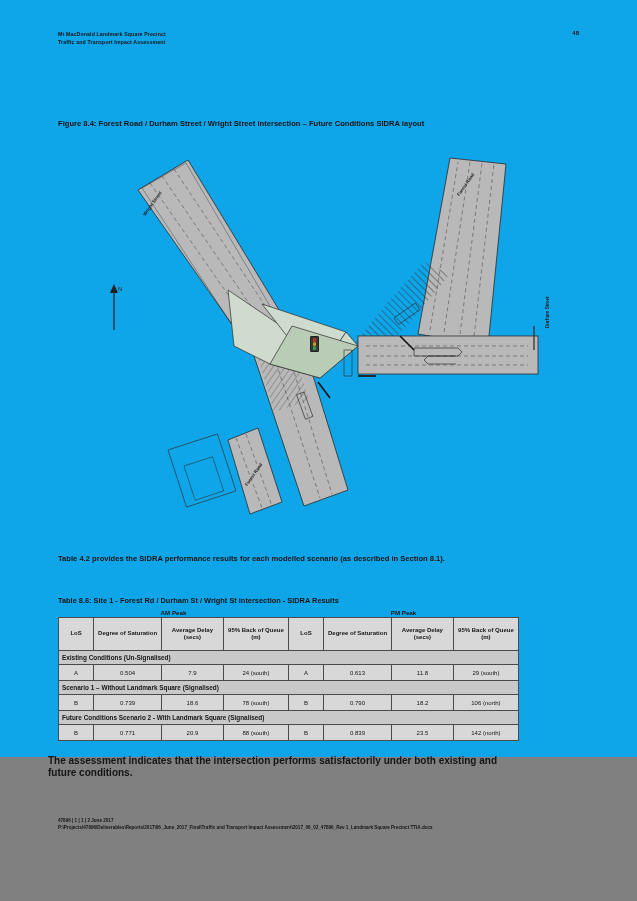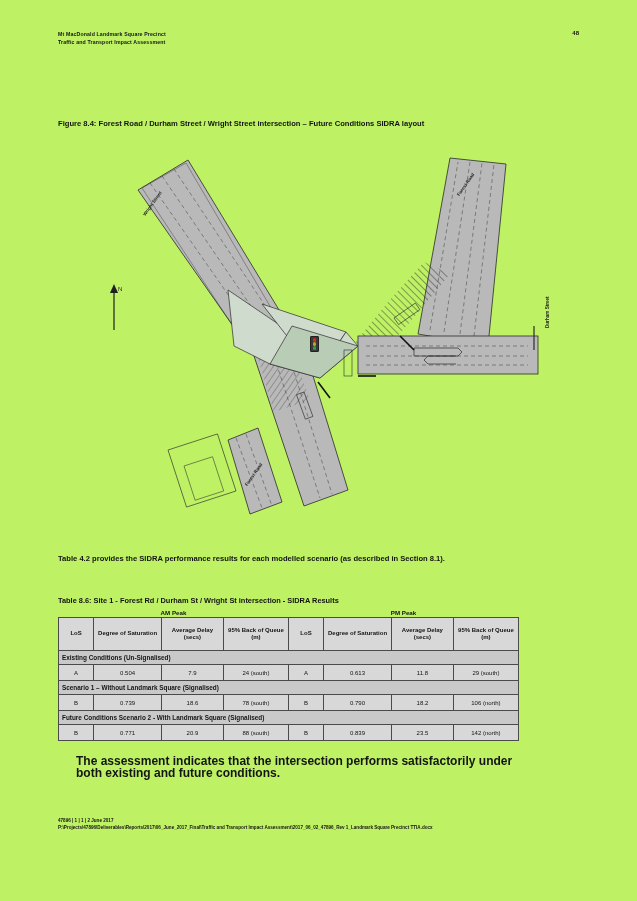--- a/index.html
+++ b/index.html
@@ -12,22 +12,22 @@
     height: 901px;
     font-family: "Liberation Sans", sans-serif;
     color: #1a1a1a;
     position: relative;
     overflow: hidden;
   }
   .page {
     position: absolute;
     left: 0; top: 0;
     width: 637px;
-    height: 901px;
-    background: #bef264;
+    height: 757px;
+    background: #0ea5e9;
   }
   .header {
     position: absolute;
     left: 58px;
     top: 30px;
     font-size: 5.2px;
     line-height: 8px;
     font-weight: bold;
     letter-spacing: 0.15px;
     color: #141414;
@@ -116,24 +116,24 @@
   table.sidra tr.section td {
     text-align: left;
     font-weight: bold;
     font-size: 6.4px;
     height: 11px;
     background: #c9c9c9;
     padding-left: 3px;
   }
   .after-para {
     position: absolute;
-    left: 76px;
+    left: 48px;
     top: 755px;
     width: 460px;
-    font-size: 12px;
+    font-size: 10px;
     font-weight: bold;
     line-height: 12px;
     color: #141414;
   }
   .footer {
     position: absolute;
     left: 58px;
     top: 818px;
     width: 520px;
     font-size: 4.6px;

